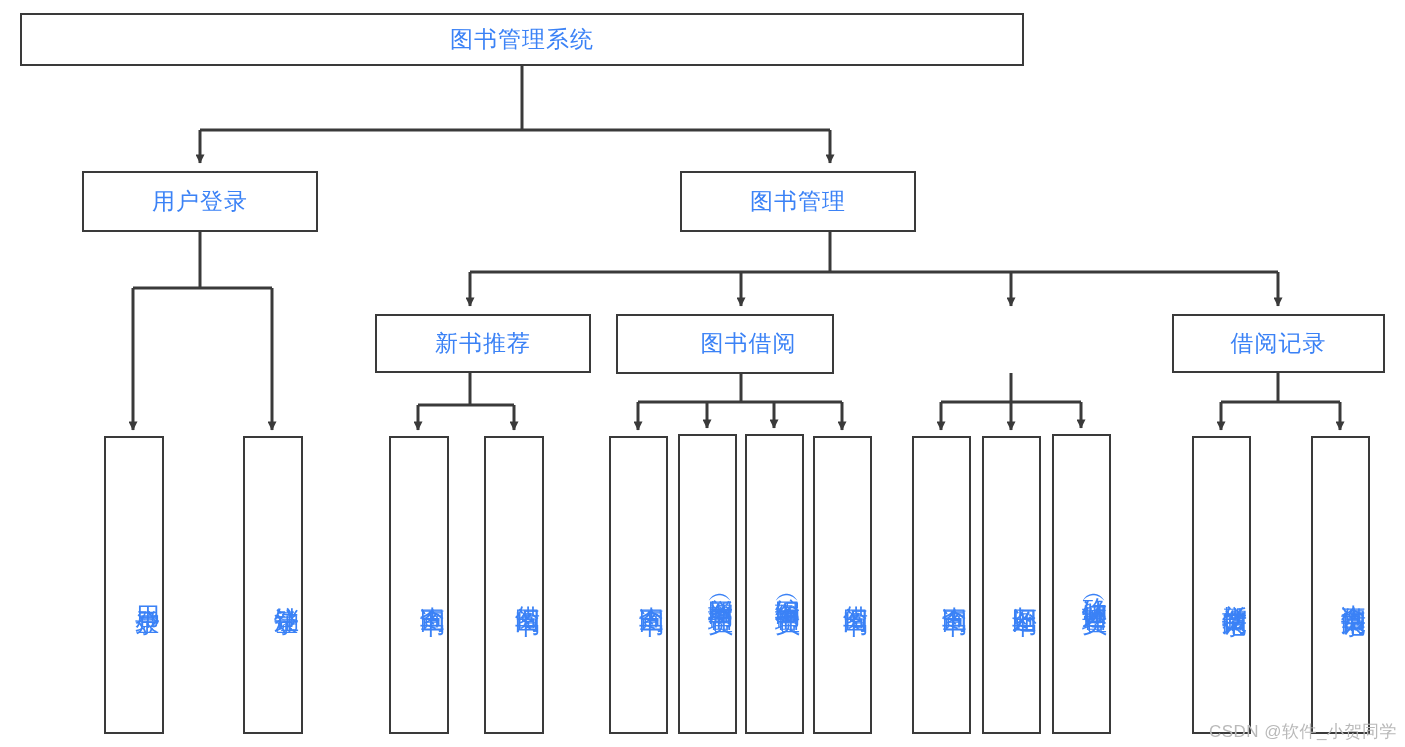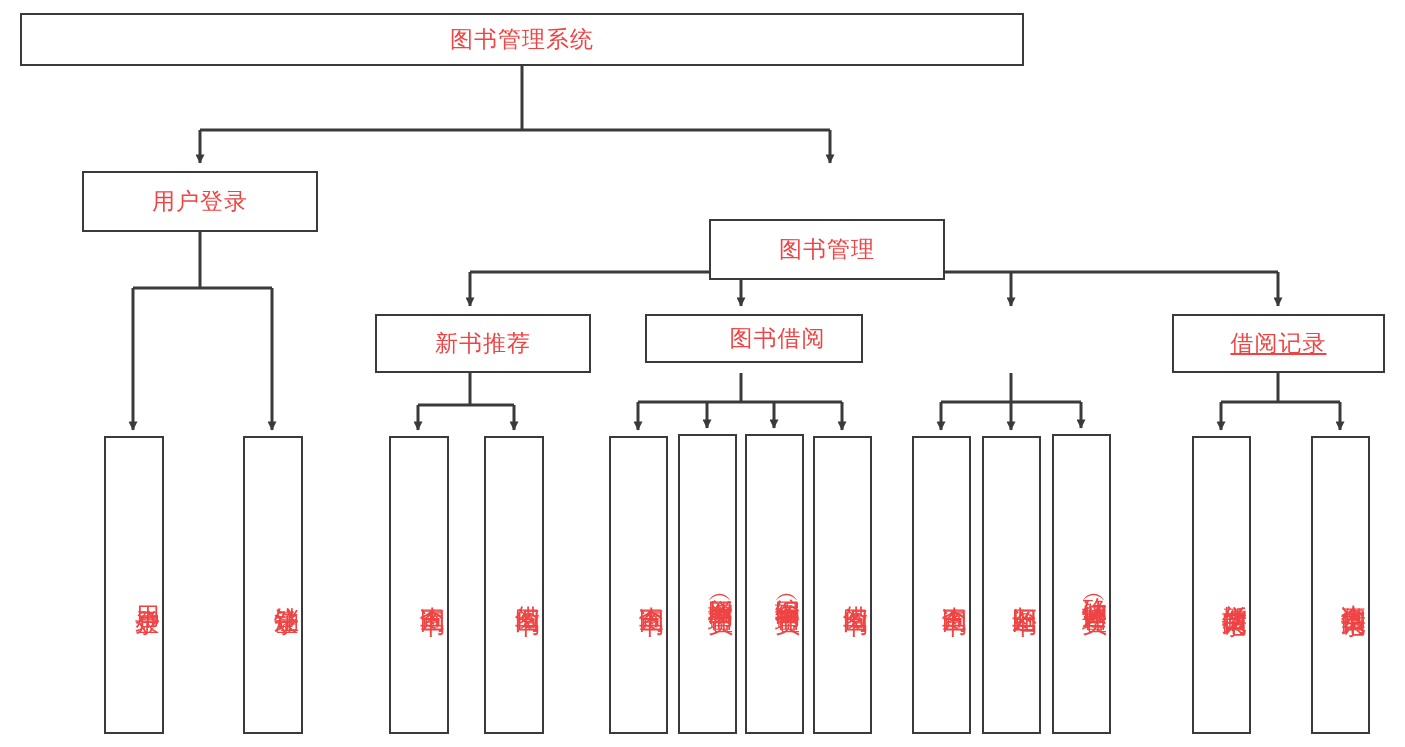--- a/index.html
+++ b/index.html
@@ -26,21 +26,21 @@
     pointer-events: none;
   }
   .node {
     position: absolute;
     box-sizing: border-box;
     background: #ffffff;
     border: 2.5px solid #3a3a3a;
     display: flex;
     align-items: center;
     justify-content: center;
-    color: #ef4444;
+    color: #3b82f6;
     line-height: 1.18;
     text-align: center;
     z-index: 2;
   }
   .node.horiz {
     font-size: 23px;
     letter-spacing: 1px;
   }
   .node.vert {
     writing-mode: vertical-rl;
@@ -120,31 +120,31 @@
     </g>
   </svg>
 
   <div class="node horiz" style="left:20px; top:13px; width:1004px; height:53px;">
     <span>图书管理系统</span>
   </div>
 
   <div class="node horiz" style="left:82px; top:171px; width:236px; height:61px;">
     <span>用户登录</span>
   </div>
-  <div class="node horiz" style="left:709px; top:171px; width:236px; height:61px;margin-top:48px;">
+  <div class="node horiz" style="left:680px; top:171px; width:236px; height:61px;">
     <span>图书管理</span>
   </div>
 
   <div class="node horiz" style="left:362px; top:314px; width:216px; height:59px;margin-left:13px;">
     <span>新书推荐</span>
   </div>
-  <div class="node horiz" style="left:645px; top:314px; width:218px; height:49px;padding-left:47px;">
+  <div class="node horiz" style="left:616px; top:314px; width:218px; height:60px;padding-left:47px;">
     <span>图书借阅</span>
   </div>
-  <div class="node horiz" style="left:1172px; top:314px; width:213px; height:59px;text-decoration:underline;">
+  <div class="node horiz" style="left:1172px; top:314px; width:213px; height:59px;">
     <span>借阅记录</span>
   </div>
 
   <div class="node vert" style="left:104px; top:436px; width:60px; height:298px;">
     <span>用户登录</span>
   </div>
   <div class="node vert" style="left:243px; top:436px; width:60px; height:298px;">
     <span>注销登录</span>
   </div>
 
@@ -178,14 +178,15 @@
     <span>确认归还（管理员）</span>
   </div>
 
   <div class="node vert" style="left:1192px; top:436px; width:59px; height:298px;">
     <span>新增借阅记录</span>
   </div>
   <div class="node vert" style="left:1311px; top:436px; width:59px; height:298px;">
     <span>查询借阅记录</span>
   </div>
 
+  <div class="watermark">CSDN @软件_小贺同学</div>
 
 </div>
 
 </body></html>

